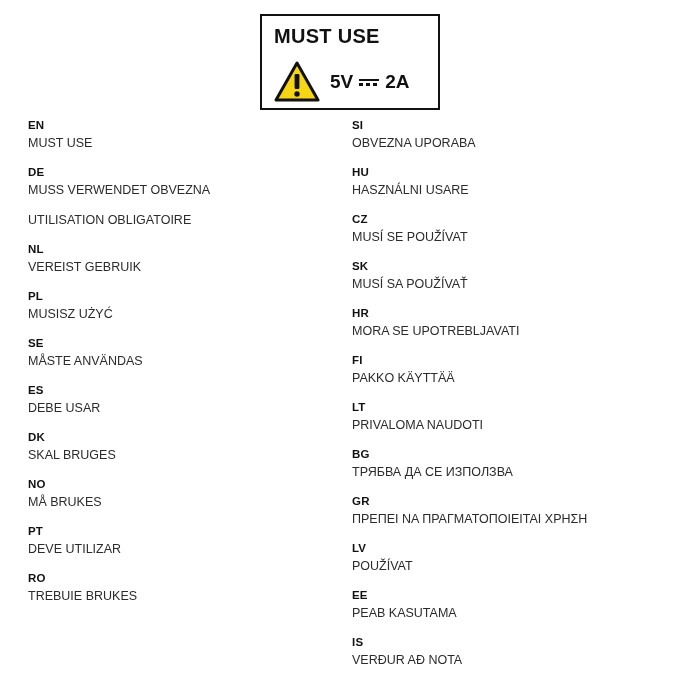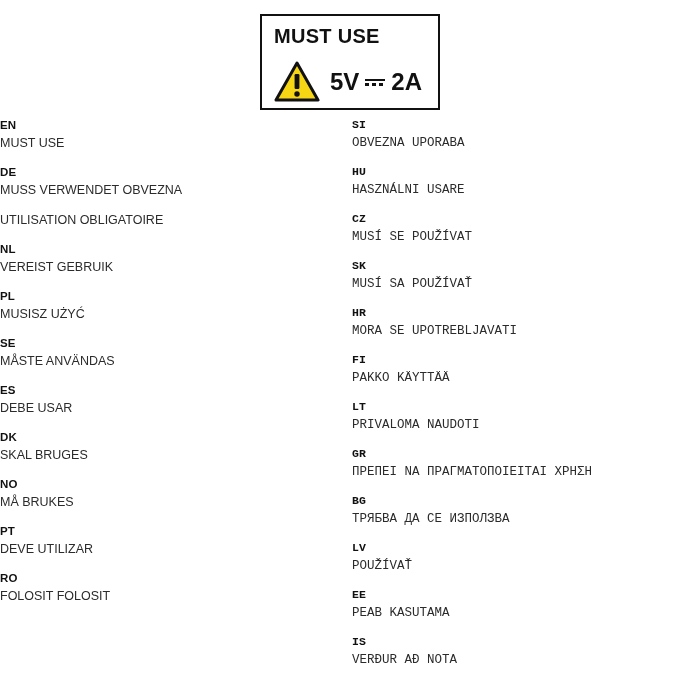--- a/index.html
+++ b/index.html
@@ -52,21 +52,21 @@
     gap: 10px;
   }
   .warn-tri {
     width: 46px;
     height: 42px;
     position: relative;
     flex: 0 0 auto;
   }
   .warn-tri svg { display: block; }
   .rating {
-    font-size: 24px;
+    font-size: 19px;
     font-weight: bold;
     color: #111111;
     display: flex;
     align-items: center;
     gap: 6px;
     white-space: nowrap;
   }
   .dc-symbol {
     display: inline-flex;
     flex-direction: column;
@@ -92,26 +92,25 @@
   
   .columns {
     position: absolute;
     left: 0;
     top: 118px;
     width: 700px;
     display: flex;
   }
   .col {
     width: 340px;
-    padding-left: 0;
+    padding-left: 28px;
     box-sizing: border-box;
   }
   .col.right {
     padding-left: 12px;
-    font-family: Liberation Mono, monospace;
   }
   .entry {
     margin-bottom: 14px;
   }
   .entry .code {
     font-size: 11.5px;
     font-weight: bold;
     color: #111111;
     letter-spacing: 0.2px;
     line-height: 14px;
@@ -189,21 +188,21 @@
       <div class="entry">
         <div class="code">NO</div>
         <div class="text">MÅ BRUKES</div>
       </div>
       <div class="entry">
         <div class="code">PT</div>
         <div class="text">DEVE UTILIZAR</div>
       </div>
       <div class="entry">
         <div class="code">RO</div>
-        <div class="text">FOLOSIT FOLOSIT</div>
+        <div class="text">TREBUIE BRUKES</div>
       </div>
     </div>
 
     <div class="col right">
       <div class="entry">
         <div class="code">SI</div>
         <div class="text">OBVEZNA UPORABA</div>
       </div>
       <div class="entry">
         <div class="code">HU</div>
@@ -223,30 +222,30 @@
       </div>
       <div class="entry">
         <div class="code">FI</div>
         <div class="text">PAKKO KÄYTTÄÄ</div>
       </div>
       <div class="entry">
         <div class="code">LT</div>
         <div class="text">PRIVALOMA NAUDOTI</div>
       </div>
       <div class="entry">
+        <div class="code">BG</div>
+        <div class="text">ТРЯБВА ДА СЕ ИЗПОЛЗВА</div>
+      </div>
+      <div class="entry">
         <div class="code">GR</div>
         <div class="text">ΠΡΕΠΕΙ ΝΑ ΠΡΑΓΜΑΤΟΠΟΙΕΙΤΑΙ ΧΡΗΣΗ</div>
       </div>
       <div class="entry">
-        <div class="code">BG</div>
-        <div class="text">ТРЯБВА ДА СЕ ИЗПОЛЗВА</div>
-      </div>
-      <div class="entry">
         <div class="code">LV</div>
-        <div class="text">POUŽÍVAŤ</div>
+        <div class="text">POUŽÍVAT</div>
       </div>
       <div class="entry">
         <div class="code">EE</div>
         <div class="text">PEAB KASUTAMA</div>
       </div>
       <div class="entry">
         <div class="code">IS</div>
         <div class="text">VERÐUR AÐ NOTA</div>
       </div>
     </div>

